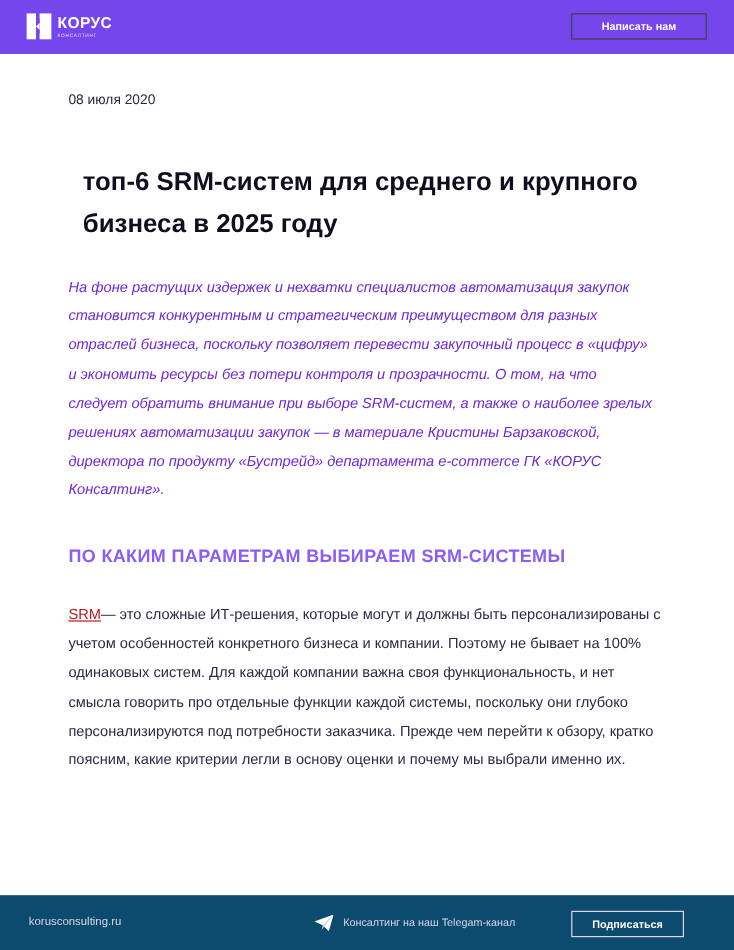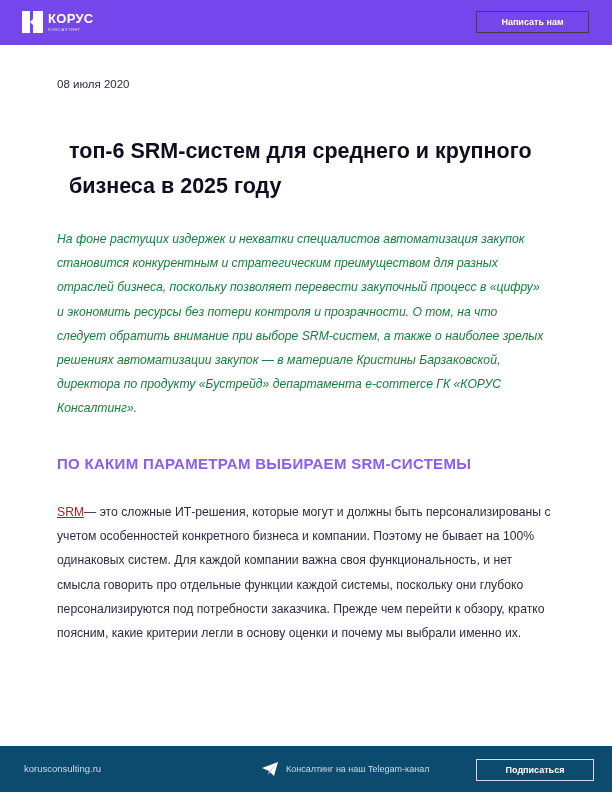--- a/index.html
+++ b/index.html
@@ -26,41 +26,41 @@
     color: #fff; font-size: 9px; font-weight: bold;
     display: flex; align-items: center; justify-content: center;
   }
   .date { position: absolute; left: 57px; top: 78px; font-size: 11.5px; color: #2a2840; }
   .title {
     position: absolute; left: 57px; top: 122px; width: 480px;
     font-size: 21.5px; font-weight: bold; line-height: 35px; color: #0f0d1e; margin: 12px;
   }
   .lead {
     position: absolute; left: 57px; top: 227px; width: 490px;
-    font-size: 12.2px; font-style: italic; line-height: 24.2px; color: #15803d; margin: 0;
+    font-size: 12.2px; font-style: italic; line-height: 24.2px; color: #6d28d9; margin: 0;
   }
   .h2 {
     position: absolute; left: 57px; top: 455px; width: 500px;
     font-size: 15px; font-weight: bold; letter-spacing: 0.3px; color: #8b5cf6; margin: 0;
     text-transform: uppercase;
   }
   .body {
     position: absolute; left: 57px; top: 500px; width: 495px;
     font-size: 12.2px; line-height: 24.2px; color: #2d2b45; margin: 0;
   }
   .body a { color: #b91c1c; text-decoration: underline; }
   .footer {
     position: absolute; left: 0; top: 746px; width: 612px; height: 46px;
     background: #0c4a6e;
   }
   .site { position: absolute; left: 24px; top: 17px; color: #d8d6e6; font-size: 9.5px; }
   .tg-icon { position: absolute; left: 262px; top: 16px; width: 16px; height: 14px; }
   .tg-text { position: absolute; left: 286px; top: 18px; color: #d8d6e6; font-size: 9px; }
   .btn-sub {
-    position: absolute; left: 476px; top: 13px; width: 118px; height: 22px;
+    position: absolute; left: 476px; top: 13px; width: 94px; height: 22px;
     border: 1px solid #d9d6ee; box-sizing: border-box; color: #fff;
     font-size: 9px; font-weight: bold; display: flex; align-items: center; justify-content: center;
   }
 </style>
 </head>
 <body>
 
 <div class="header">
   <div class="logo">
     <div class="logo-mark">

